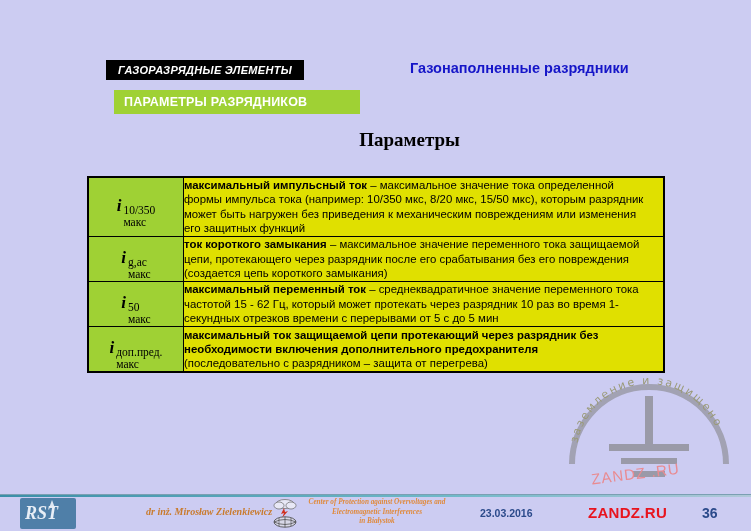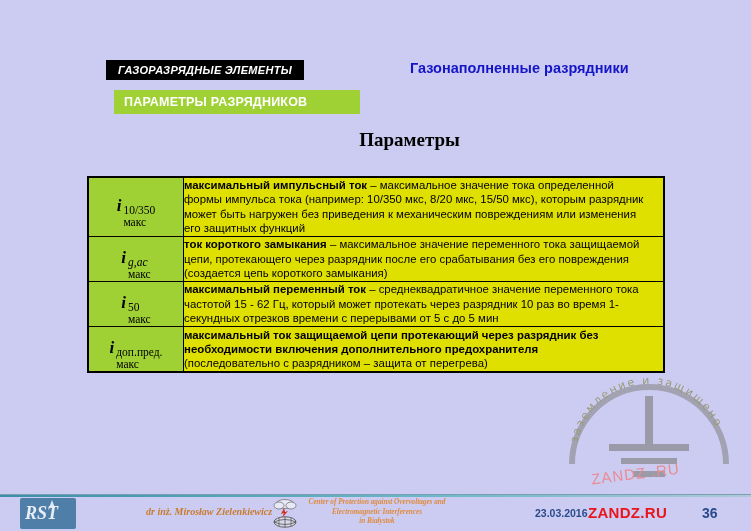--- a/index.html
+++ b/index.html
@@ -142,21 +142,20 @@
     position: relative;
     top: -1px;
   }
   .sym .sup {
     display: block;
     font-size: 11.5px;
     font-style: normal;
     margin-top: 20px;
   }
   .sym .sup.ital {
-    font-style: italic;
   }
   .sym .sub {
     display: block;
     font-size: 11.5px;
     font-style: normal;
   }
   .b { font-weight: bold; }
   .desc-line { display: block; }
 
   
@@ -232,21 +231,21 @@
     text-align: center;
     font-family: "Liberation Serif", serif;
     font-style: italic;
     font-weight: bold;
     font-size: 7.2px;
     line-height: 1.35;
     color: #e08a3c;
   }
   #date {
     position: absolute;
-    left: 535px;
+    left: 480px;
     top: 12px;
     font-size: 10.5px;
     font-weight: bold;
     color: #2b4a8b;
   }
   #zandz {
     position: absolute;
     left: 588px;
     top: 9px;
     font-size: 15px;

